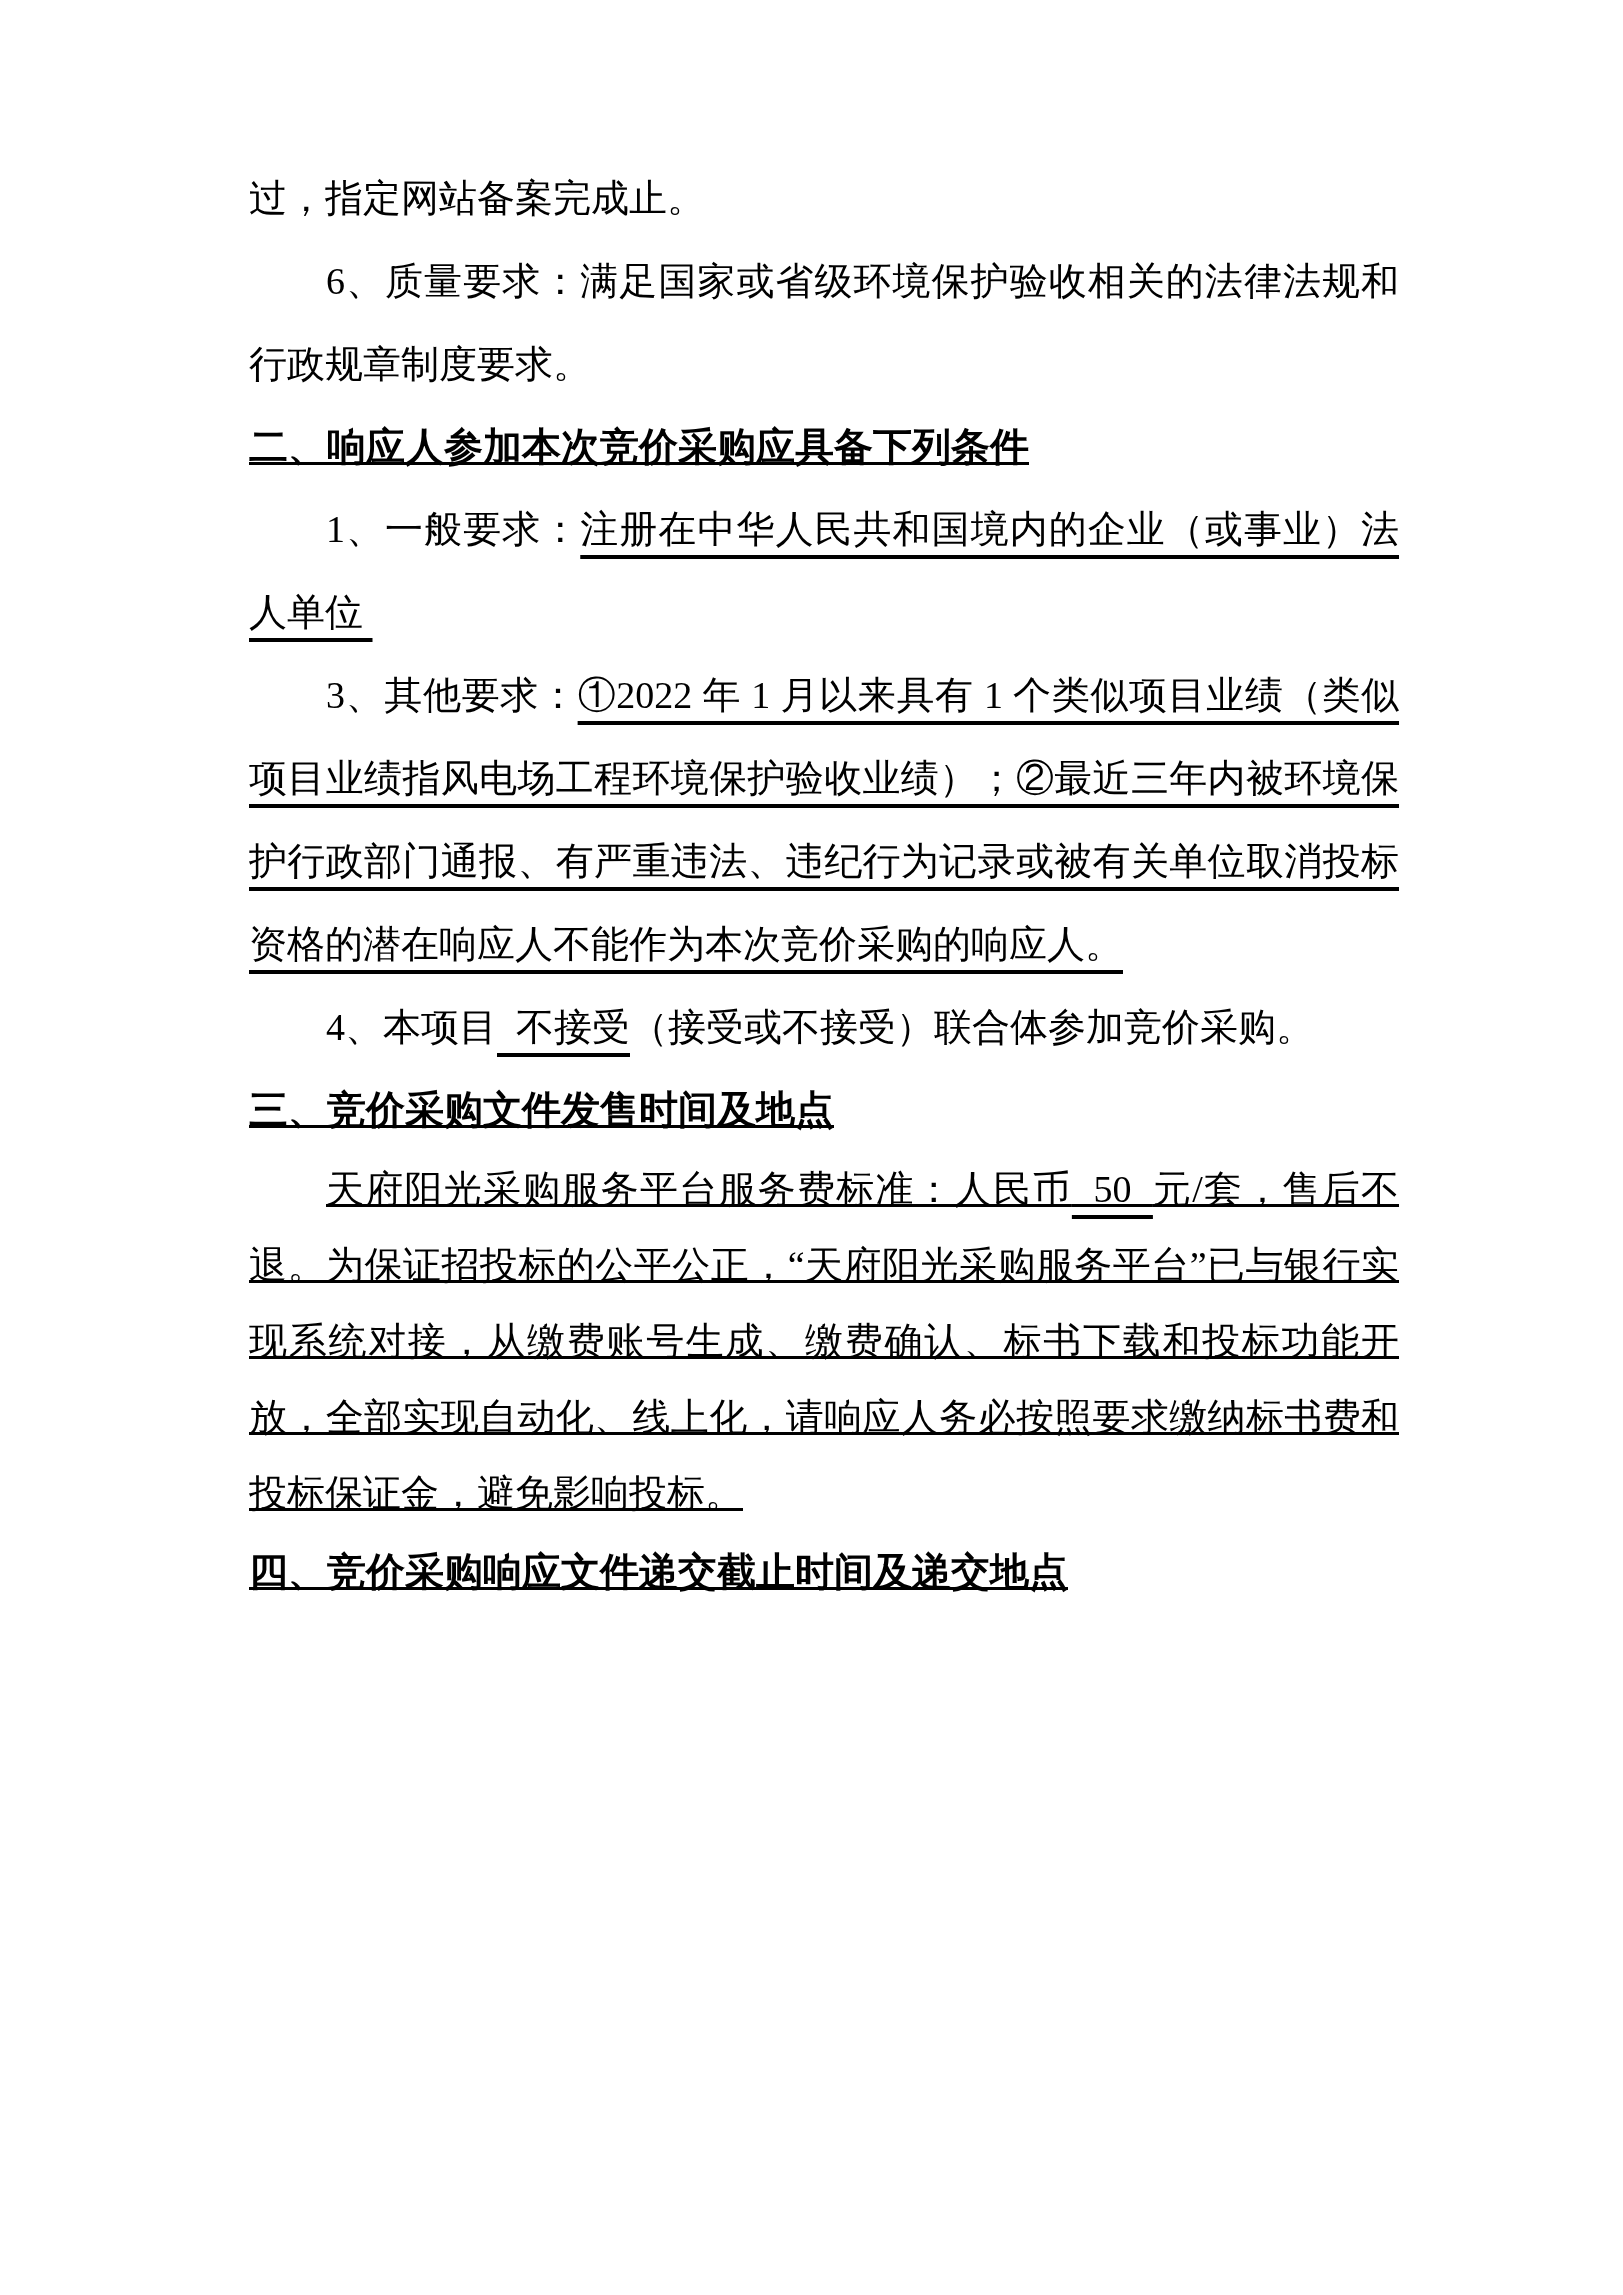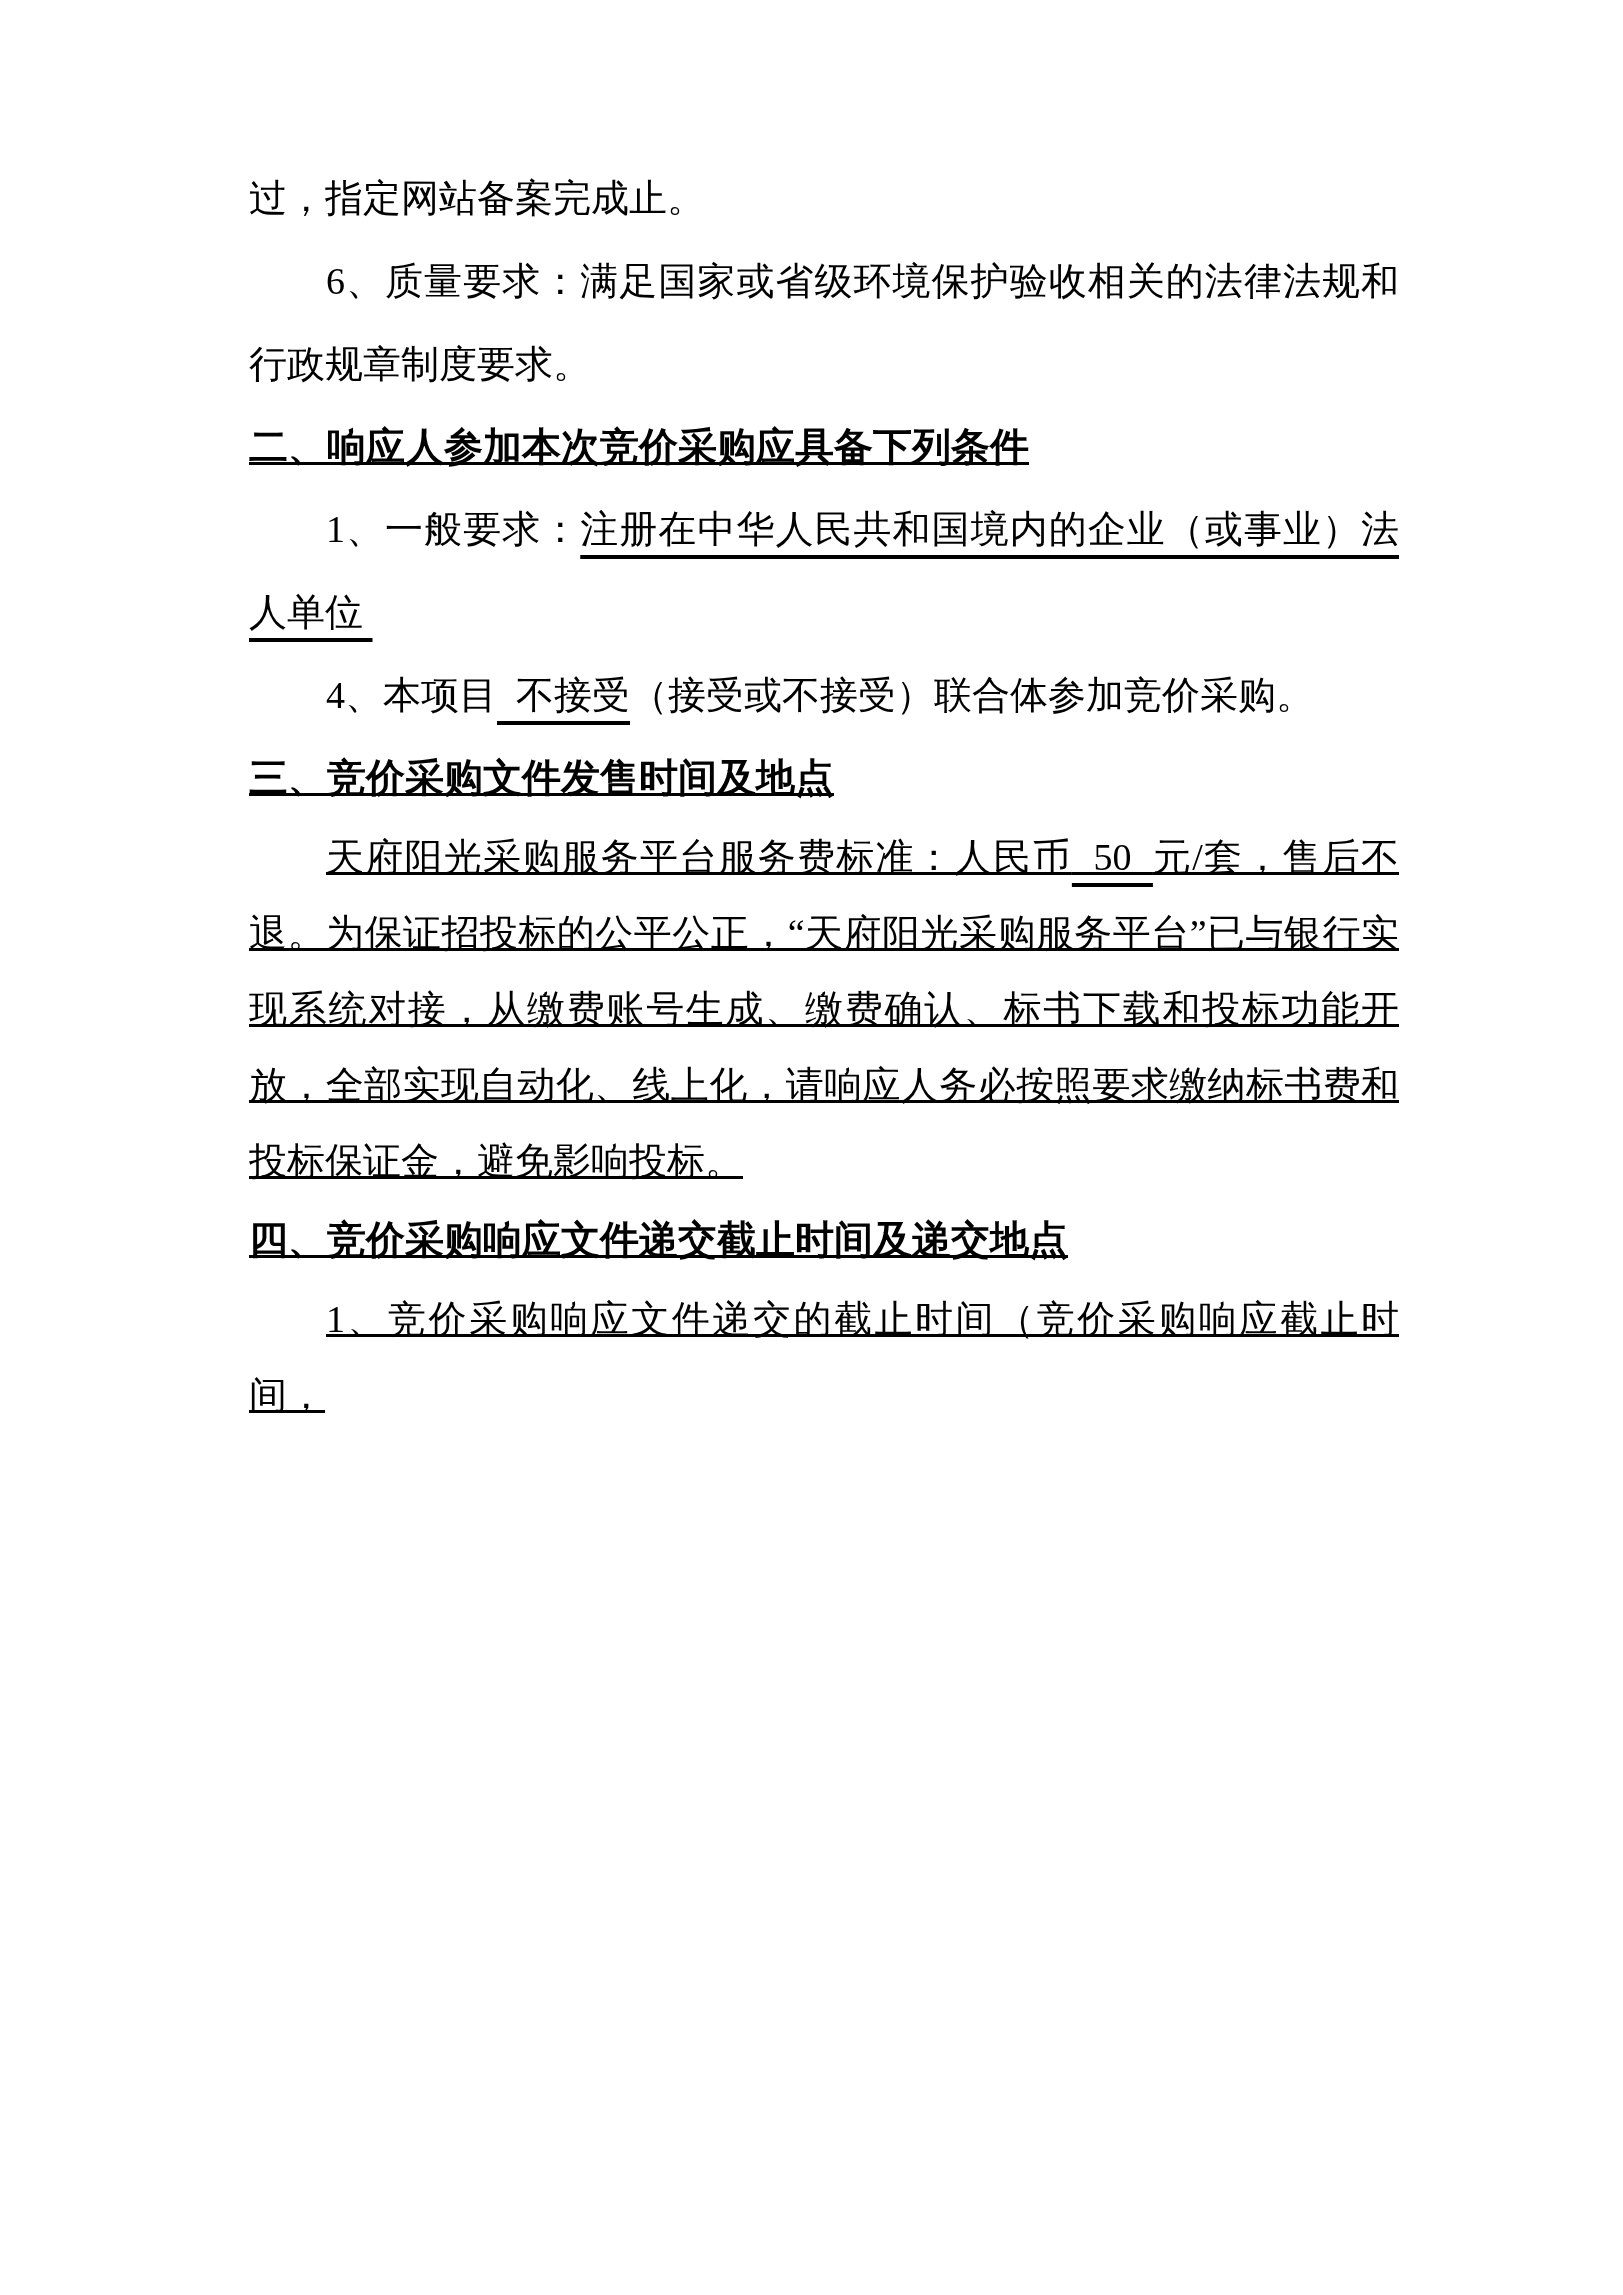--- a/index.html
+++ b/index.html
@@ -55,19 +55,19 @@
   }
 </style>
 </head>
 <body>
 
 <div class="doc" id="doc-body">
     <p class="style-body"><span>过，指定网站备案完成止。</span></p>
     <p class="style-body indent"><span>6、质量要求：满足国家或省级环境保护验收相关的法律法规和行政规章制度要求。</span></p>
     <p class="style-heading"><span>二、响应人参加本次竞价采购应具备下列条件</span></p>
     <p class="style-body indent"><span>1、一般要求：</span><span class="u">注册在中华人民共和国境内的企业（或事业）法人单位&nbsp;</span></p>
+    <p class="style-body indent"><span>3、其他要求：</span><span class="u">①2022 年 1 月以来具有 1 个类似项目业绩（类似项目业绩指风电场工程环境保护验收业绩）；②最近三年内被环境保护行政部门通报、有严重违法、违纪行为记录或被有关单位取消投标资格的潜在响应人不能作为本次竞价采购的响应人。</span></p>
     <p class="style-body indent"><span>4、本项目</span><span class="u">&nbsp;&nbsp;不接受</span><span>（接受或不接受）联合体参加竞价采购。</span></p>
     <p class="style-heading"><span>三、竞价采购文件发售时间及地点</span></p>
     <p class="style-body-tight indent"><span>天府阳光采购服务平台服务费标准：人民币</span><span class="u">&nbsp;&nbsp;50&nbsp;&nbsp;</span><span>元/套，售后不退。为保证招投标的公平公正，“天府阳光采购服务平台”已与银行实现系统对接，从缴费账号生成、缴费确认、标书下载和投标功能开放，全部实现自动化、线上化，请响应人务必按照要求缴纳标书费和投标保证金，避免影响投标。</span></p>
     <p class="style-heading"><span>四、竞价采购响应文件递交截止时间及递交地点</span></p>
-    <p class="style-body-tight indent"><span>1、竞价采购响应文件递交的截止时间（竞价采购响应截止时间，</span></p>
   </div>
 
 
 </body></html>

